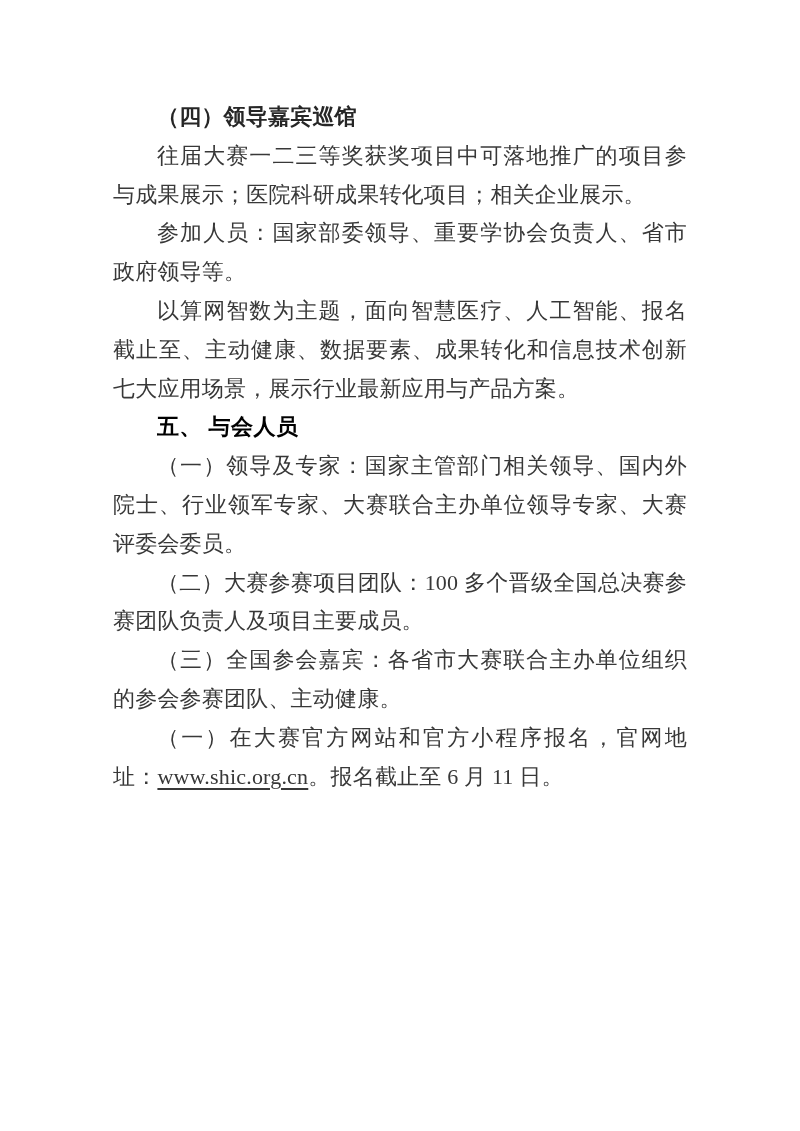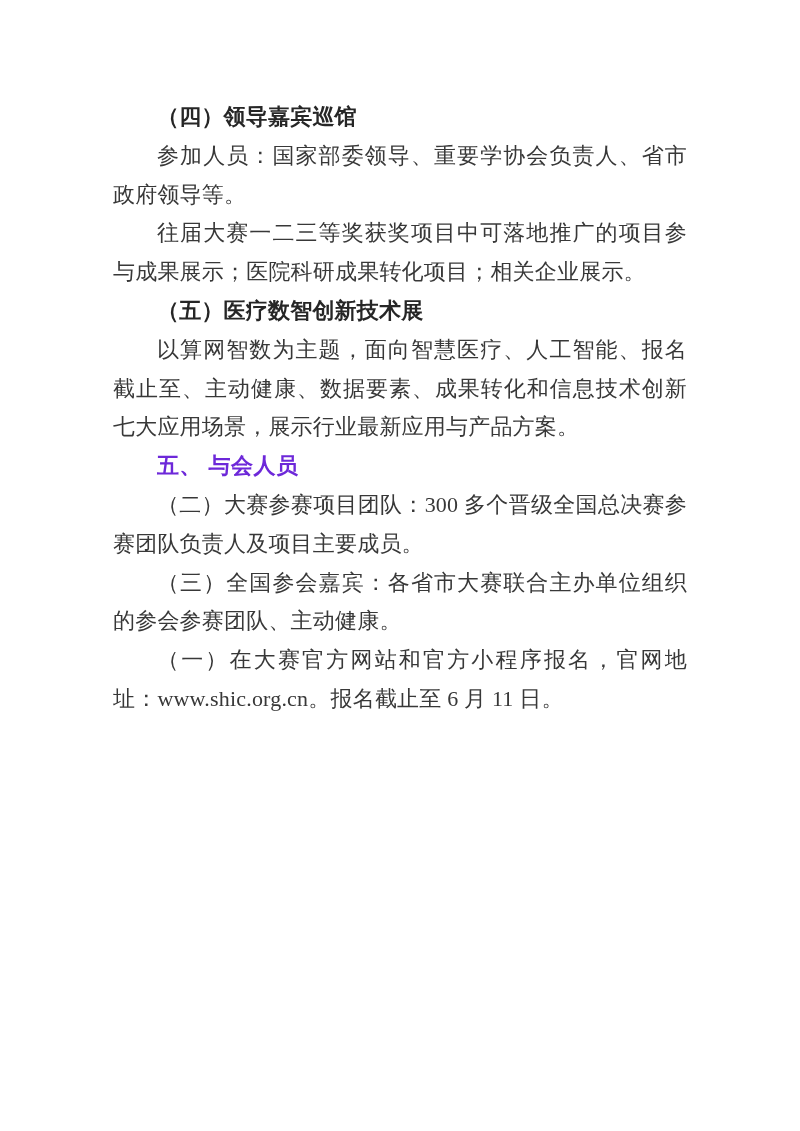--- a/index.html
+++ b/index.html
@@ -32,47 +32,48 @@
     text-indent: 2em;
     letter-spacing: 0.2px;
   }
   .content p.h-sub {
     font-weight: 700;
     color: #262626;
   }
   .content p.h-main {
     font-family: "Liberation Sans", "DejaVu Sans", sans-serif;
     font-weight: 700;
-    color: #6d28d9;
+    color: #000000;
     letter-spacing: 0.5px;
   }
   .link {
+    text-decoration: underline;
     text-underline-offset: 4px;
   }
 </style>
 </head>
 <body>
 
 <div class="page">
   <div class="content">
 
     <p class="h-sub">（四）领导嘉宾巡馆</p>
 
+    <p>往届大赛一二三等奖获奖项目中可落地推广的项目参与成果展示；医院科研成果转化项目；相关企业展示。</p>
+
     <p>参加人员：国家部委领导、重要学协会负责人、省市政府领导等。</p>
 
-    <p>往届大赛一二三等奖获奖项目中可落地推广的项目参与成果展示；医院科研成果转化项目；相关企业展示。</p>
-
-    <p class="h-sub">（五）医疗数智创新技术展</p>
 
     <p>以算网智数为主题，面向智慧医疗、人工智能、报名截止至、主动健康、数据要素、成果转化和信息技术创新七大应用场景，展示行业最新应用与产品方案。</p>
 
     <p class="h-main">五、 与会人员</p>
 
+    <p>（一）领导及专家：国家主管部门相关领导、国内外院士、行业领军专家、大赛联合主办单位领导专家、大赛评委会委员。</p>
 
-    <p>（二）大赛参赛项目团队：300 多个晋级全国总决赛参赛团队负责人及项目主要成员。</p>
+    <p>（二）大赛参赛项目团队：100 多个晋级全国总决赛参赛团队负责人及项目主要成员。</p>
 
     <p>（三）全国参会嘉宾：各省市大赛联合主办单位组织的参会参赛团队、主动健康。</p>
 
 
 
     <p>
       <span>（一）在大赛官方网站和官方小程序报名，官网地址：</span><span class="link">www.shic.org.cn</span><span>。报名截止至 6 月 11 日。</span>
     </p>
 
 

